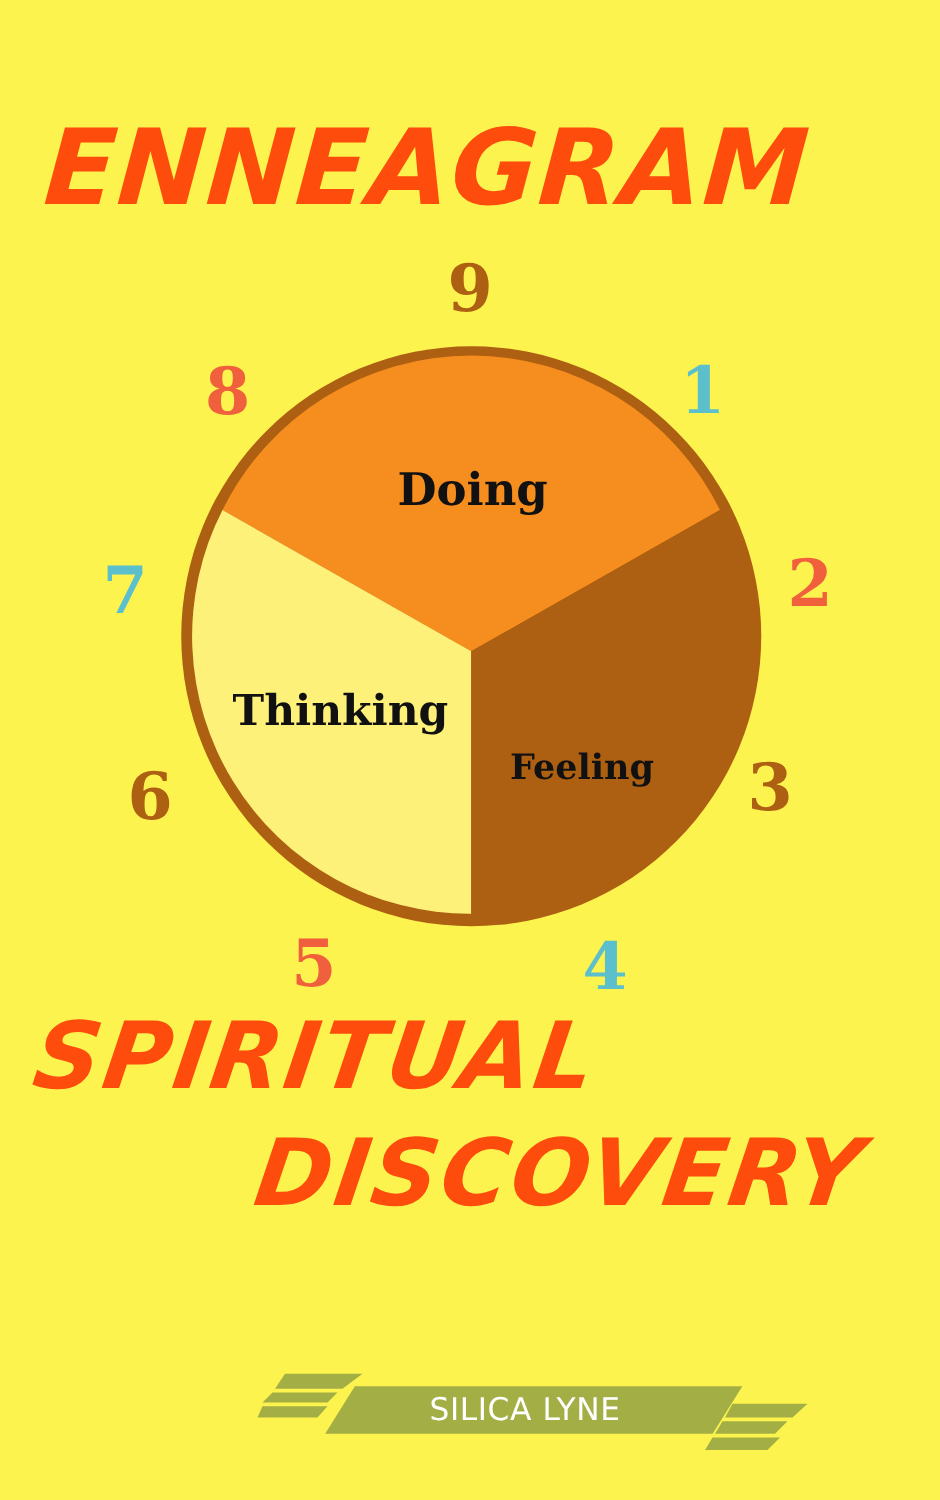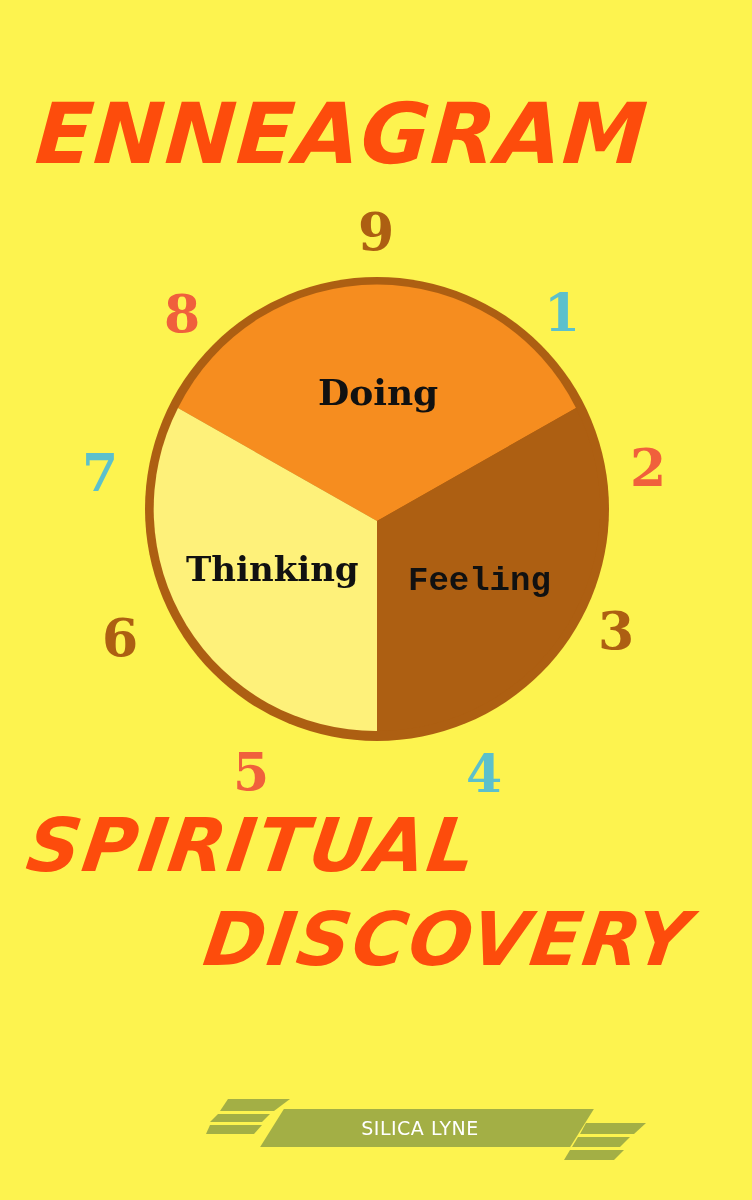--- a/index.html
+++ b/index.html
@@ -8,39 +8,39 @@
     position:absolute; color:#fd4c0c; font-family:"DejaVu Sans", sans-serif; font-weight:bold; font-style:italic;
     letter-spacing:2px; white-space:nowrap; line-height:1;
   }
   #title-top { left:36px; top:92px; font-size:84px; transform:skewX(-4deg) scaleY(1.0); letter-spacing:1px; }
   #title-sub1 { left:28px; top:808px; font-size:74px; transform:skewX(-8deg); }
   #title-sub2 { left:205px; top:902px; font-size:74px; transform:skewX(-8deg); }
   .num { position:absolute; font-family:"DejaVu Serif", serif; font-weight:bold; font-size:52px; line-height:1; }
   .wheel { position:absolute; left:0; top:0; }
   .label { position:absolute; font-family:"DejaVu Serif", serif; font-weight:bold; color:#111; font-size:36px; line-height:1; white-space:nowrap; }
   .author-band { position:absolute; left:272px; top:1109px; width:310px; height:38px; background:#a3af45; transform:skewX(-32deg); }
-  .author-text { position:absolute; left:272px; top:1109px; width:296px; height:38px; line-height:38px; text-align:center; color:#fff; font-family:"DejaVu Sans", sans-serif; font-size:19px; letter-spacing:0.5px; }
+  .author-text { position:absolute; left:272px; top:1109px; width:296px; height:38px; line-height:38px; text-align:center; color:#fff; font-family:"DejaVu Sans", sans-serif; font-size:25px; letter-spacing:0.5px; }
 </style>
 </head>
 <body>
 
 <div id="title-top" class="title">ENNEAGRAM</div>
 
 <svg class="wheel" width="752" height="1200">
   <circle cx="377" cy="509" r="232" fill="#ad5f12"></circle>
 
   <path d="M377,521 L178,408 A222,222 0 0 1 576,408 Z" fill="#f68d1f"></path>
 
   <path d="M377,521 L377,731 A222,222 0 0 1 178,408 Z" fill="#fef17a"></path>
 
   <path d="M377,521 L576,408 A222,222 0 0 1 377,731 Z" fill="#ad5f12"></path>
 </svg>
 
 <div class="label" style="left:318px; top:374px;">Doing</div>
-<div class="label" style="left:408px; top:564px; font-size:34px;font-family:Liberation Mono, monospace;">Feeling</div>
+<div class="label" style="left:408px; top:600px; font-size:28px;">Feeling</div>
 <div class="label" style="left:186px; top:552px; font-size:34px;">Thinking</div>
 
 <div class="num" style="left:358px; top:206px; color:#ad5f12;">9</div>
 <div class="num" style="left:544px; top:287px; color:#5cc0cc;">1</div>
 <div class="num" style="left:630px; top:442px; color:#f0603c;">2</div>
 <div class="num" style="left:598px; top:605px; color:#ad5f12;">3</div>
 <div class="num" style="left:466px; top:748px; color:#5cc0cc;">4</div>
 <div class="num" style="left:233px; top:746px; color:#f0603c;">5</div>
 <div class="num" style="left:102px; top:612px; color:#ad5f12;">6</div>
 <div class="num" style="left:82px; top:447px; color:#5cc0cc;">7</div>

